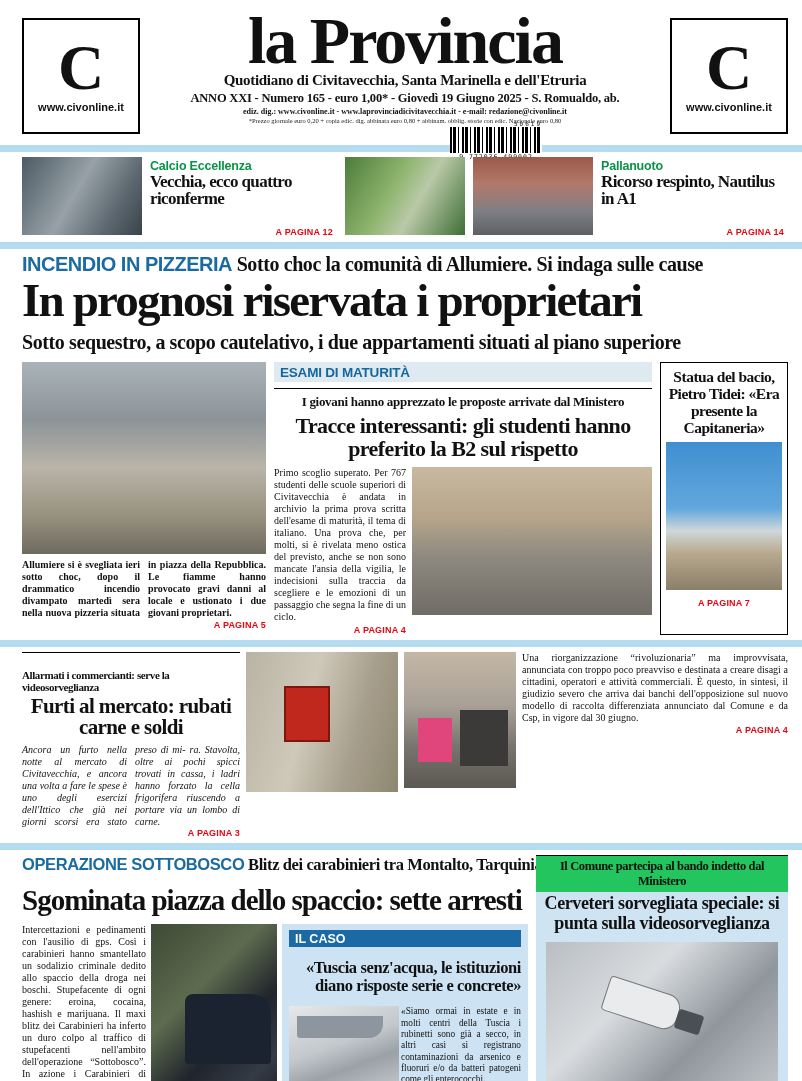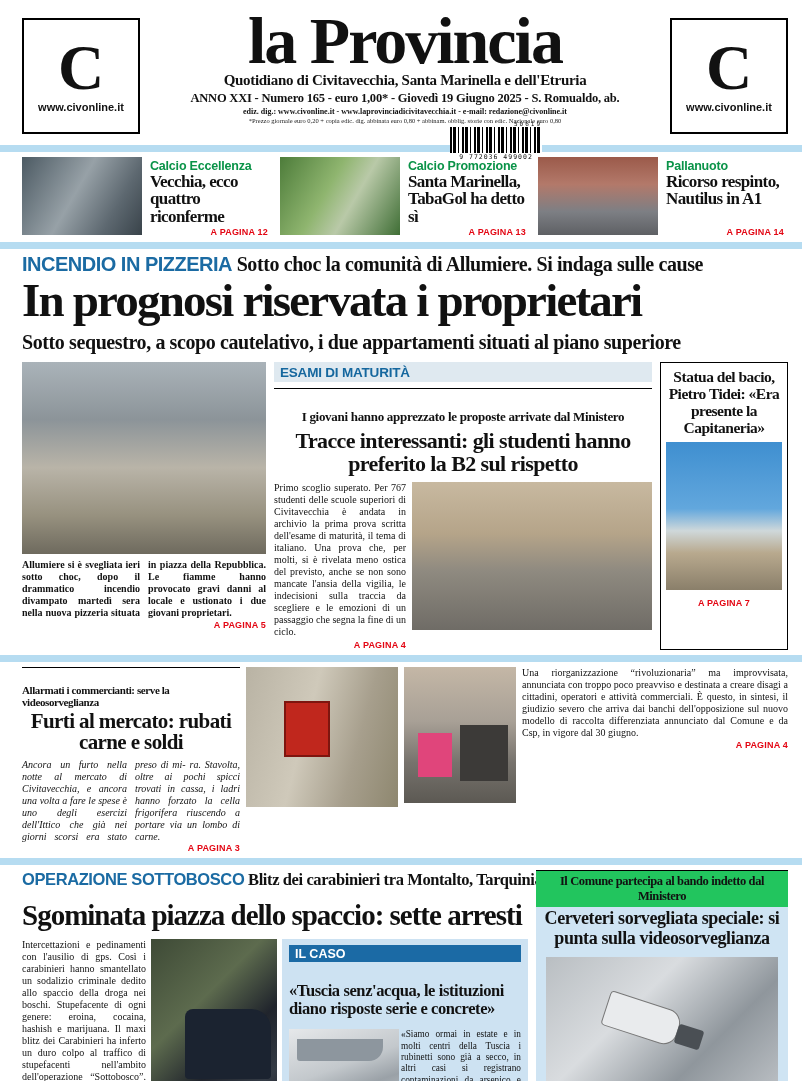--- a/index.html
+++ b/index.html
@@ -59,21 +59,21 @@
   .lead-sub { font-size:20px; font-weight:600; letter-spacing:-0.4px; margin-top:7px; white-space:nowrap; }
 
   
   .mid3 { display:flex; gap:8px; margin-top:8px; }
   .mid-left { width:244px; }
   .ph-piazza { width:244px; height:192px; background:linear-gradient(180deg,#aab3b9 0%,#8c9499 30%,#b9b4a8 55%,#97917f 80%,#6e6a5e); }
   .mid-left-cap { margin-top:5px; column-count:2; column-gap:8px; font-size:10px; font-weight:600; line-height:1.2; text-align:justify; }
   .mid-left .pageref { margin-top:1px; }
   .mid-center { flex:1; }
   .sect-bar { background:#dfe9f0; color:#15679e; font-family:"Liberation Sans",sans-serif; font-weight:bold; font-size:13.5px; padding:3px 6px 2px; letter-spacing:-0.2px; }
-  .mat-overline { border-top:1.5px solid #000; margin-top:6px; padding-top:20px; font-size:13px; font-weight:bold; letter-spacing:-0.3px; text-align:center; }
+  .mat-overline { border-top:1.5px solid #000; margin-top:6px; padding-top:5px; font-size:13px; font-weight:bold; letter-spacing:-0.3px; text-align:center; }
   .mat-headline { font-size:22px; font-weight:bold; letter-spacing:-0.6px; line-height:1.05; text-align:center; margin-top:4px; }
   .mat-row { display:flex; gap:6px; margin-top:7px; }
   .mat-body { width:132px; }
   .mat-body .pageref { margin-top:2px; }
   .ph-class { flex:1; height:148px; background:linear-gradient(180deg,#c8b9a0 0%,#b5a489 35%,#8f8a80 60%,#6f6c66); }
   .mid-right { width:128px; border:1.5px solid #000; padding:5px 5px 4px; display:flex; flex-direction:column; }
   .statua-h { font-size:15.5px; font-weight:bold; line-height:1.1; letter-spacing:-0.5px; text-align:center; }
   .ph-statue { width:100%; height:148px; margin-top:6px; background:linear-gradient(180deg,#3f8fd0 0%,#62a7dd 45%,#cfd8da 60%,#b8a98e 75%,#8a7f6a); }
   .mid-right .pageref { text-align:center; margin-top:8px; }
 
@@ -99,21 +99,21 @@
   .sb-kickline { font-size:16.5px; letter-spacing:-0.4px; white-space:nowrap; }
   .sb-kickline .kicker-blue { font-size:16.5px; }
   .sb-kickline .rest { font-weight:600; }
   .sb-h { font-size:29px; font-weight:bold; letter-spacing:-1px; line-height:1.0; margin-top:11px; white-space:nowrap; }
   .bl-row { display:flex; gap:5px; margin-top:9px; }
   .bl-text { width:124px; }
   .ph-car { width:126px; height:192px; background:linear-gradient(135deg,#3e4a36 0%,#5d6b4e 35%,#20242c 60%,#343b45 80%,#171a20); }
   .ph-car::before { content:""; position:absolute; left:34px; top:70px; width:86px; height:70px; background:#1b2330; border-radius:8px 20px 4px 4px; }
   .caso { flex:1; background:#cde2f2; padding:6px 7px; }
   .caso-bar { background:#1b6aa5; color:#fff; font-family:"Liberation Sans",sans-serif; font-weight:bold; font-size:12.5px; padding:2px 6px 1px; }
-  .caso-h { font-size:16.5px; font-weight:600; letter-spacing:-0.4px; line-height:1.1; text-align:left; margin-top:20px; }
+  .caso-h { font-size:16.5px; font-weight:600; letter-spacing:-0.4px; line-height:1.1; text-align:right; margin-top:12px; }
   .caso-row { display:flex; gap:2px; margin-top:11px; }
   .ph-faucet { width:110px; height:100px; background:linear-gradient(160deg,#e6e8ea 0%,#c3c8cc 40%,#9aa1a7 60%,#d7dadd); }
   .ph-faucet::before { content:""; position:absolute; left:8px; top:10px; width:86px; height:22px; background:#8d969e; border-radius:0 0 14px 3px; }
   .caso-body { flex:1; font-size:9.3px; line-height:1.22; text-align:justify; }
   .caso-pageref { font-family:"Liberation Sans",sans-serif; font-weight:bold; font-size:9.5px; text-align:right; margin-top:3px; }
   .cerveteri { flex:1; background:#cfe4f3; display:flex; flex-direction:column; }
   .cerv-overline { background:#22c55e; border-top:1.5px solid #000; font-size:12.5px; font-weight:bold; letter-spacing:-0.4px; text-align:center; padding:3px 2px; }
   .cerv-h { font-size:18px; font-weight:600; letter-spacing:-0.4px; line-height:1.1; text-align:center; margin-top:2px; padding:0 0; }
   .ph-cctv { width:232px; height:158px; margin:8px auto 0; background:linear-gradient(135deg,#b9bec2 0%,#d9dcdf 35%,#8f969c 65%,#c5c9cd); }
   .ph-cctv::before { content:""; position:absolute; left:58px; top:44px; width:74px; height:34px; background:#e9ebed; border:1px solid #777; border-radius:4px 14px 14px 4px; transform:rotate(18deg); }
@@ -150,25 +150,20 @@
   <div class="bluebar"></div>
 
   <div class="teasers">
     <div class="ph teaser-photo ph-man"></div>
     <div class="teaser">
       <div class="kicker-green">Calcio Eccellenza</div>
       <div class="teaser-title">Vecchia, ecco quattro riconferme</div>
       <div class="pageref">A PAGINA 12</div>
     </div>
     <div class="ph teaser-photo ph-player"></div>
-    <div class="teaser">
-      <div class="kicker-green">Calcio Promozione</div>
-      <div class="teaser-title">Santa Marinella, TabaGol ha detto sì</div>
-      <div class="pageref">A PAGINA 13</div>
-    </div>
     <div class="ph teaser-photo ph-group"></div>
     <div class="teaser">
       <div class="kicker-green">Pallanuoto</div>
       <div class="teaser-title">Ricorso respinto, Nautilus in A1</div>
       <div class="pageref">A PAGINA 14</div>
     </div>
   </div>
 
   <div class="bluebar"></div>
 

